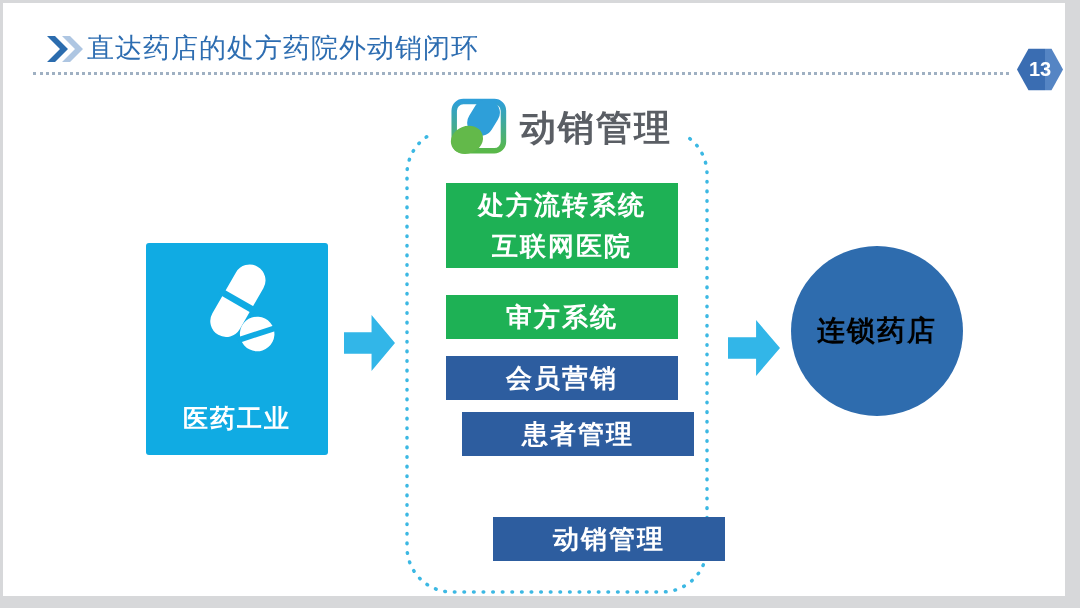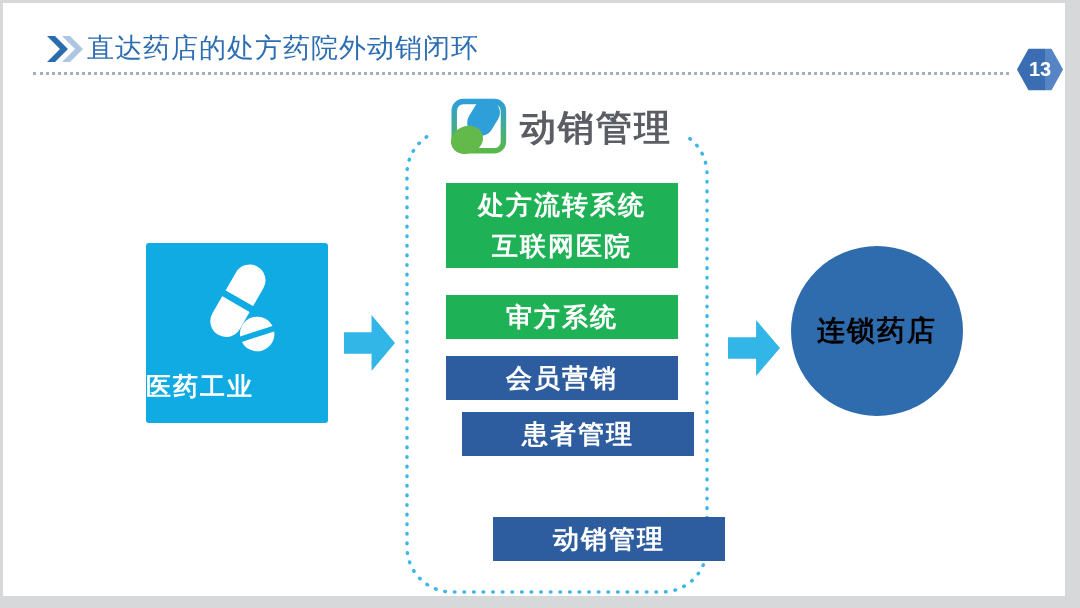--- a/index.html
+++ b/index.html
@@ -13,23 +13,23 @@
     color:#2d6db1;letter-spacing:1px;white-space:nowrap;}
   .title-rule{position:absolute;left:30px;top:69px;width:976px;height:0;
     border-top:3px dotted #9fb0c2;}
   .page-badge{position:absolute;left:1013px;top:45px;width:48px;height:43px;
     background:linear-gradient(to right,#3a6db2 60%,#5585c4 60%);
     clip-path:polygon(26% 2%,74% 2%,98% 50%,74% 98%,26% 98%,2% 50%);
     display:flex;align-items:center;justify-content:center;
     color:#fff;font-size:20px;font-weight:bold;}
 
   
-  .industry-box{position:absolute;left:143px;top:240px;width:182px;height:180px;
+  .industry-box{position:absolute;left:143px;top:240px;width:182px;height:212px;
     background:#10abe3;border-radius:3px;display:flex;flex-direction:column;
-    justify-content:flex-end;}
+    align-items:center;justify-content:flex-end;}
   .industry-box svg{position:absolute;top:18px;left:50%;transform:translateX(-50%);}
   .industry-label{margin-bottom:20px;color:#fff;font-size:25px;font-weight:bold;letter-spacing:2px;}
 
   
   .flow-arrow{position:absolute;background:#32b6e8;
     clip-path:polygon(0 31%,54% 31%,54% 0,100% 50%,54% 100%,54% 69%,0 69%);}
   .arrow-1{left:341px;top:312px;width:51px;height:56px;}
   .arrow-2{left:725px;top:317px;width:52px;height:56px;}
 
   

